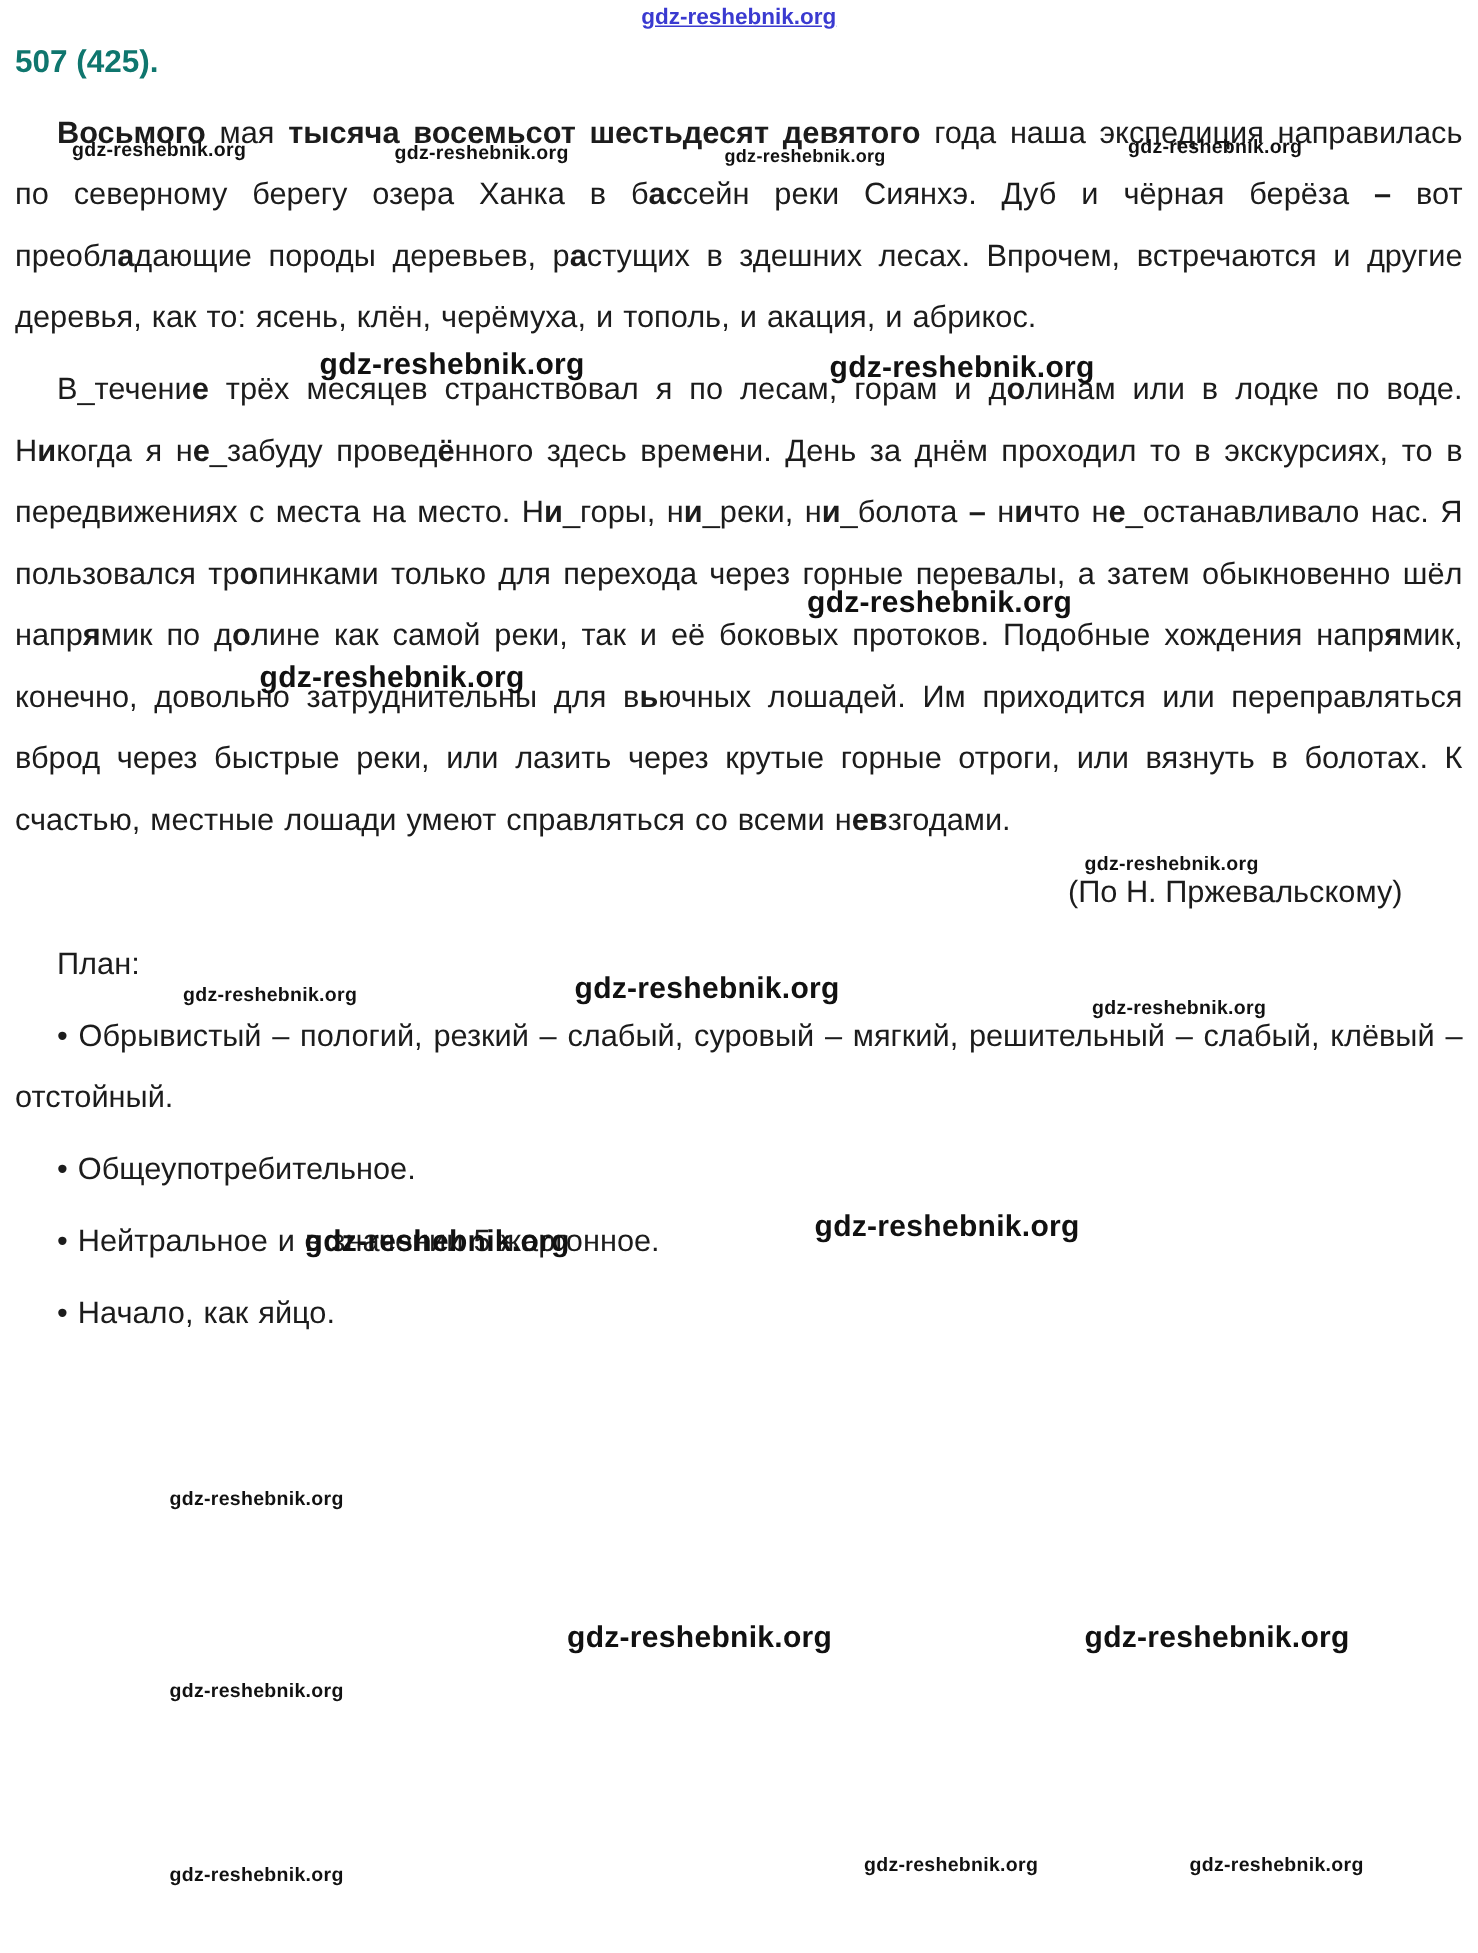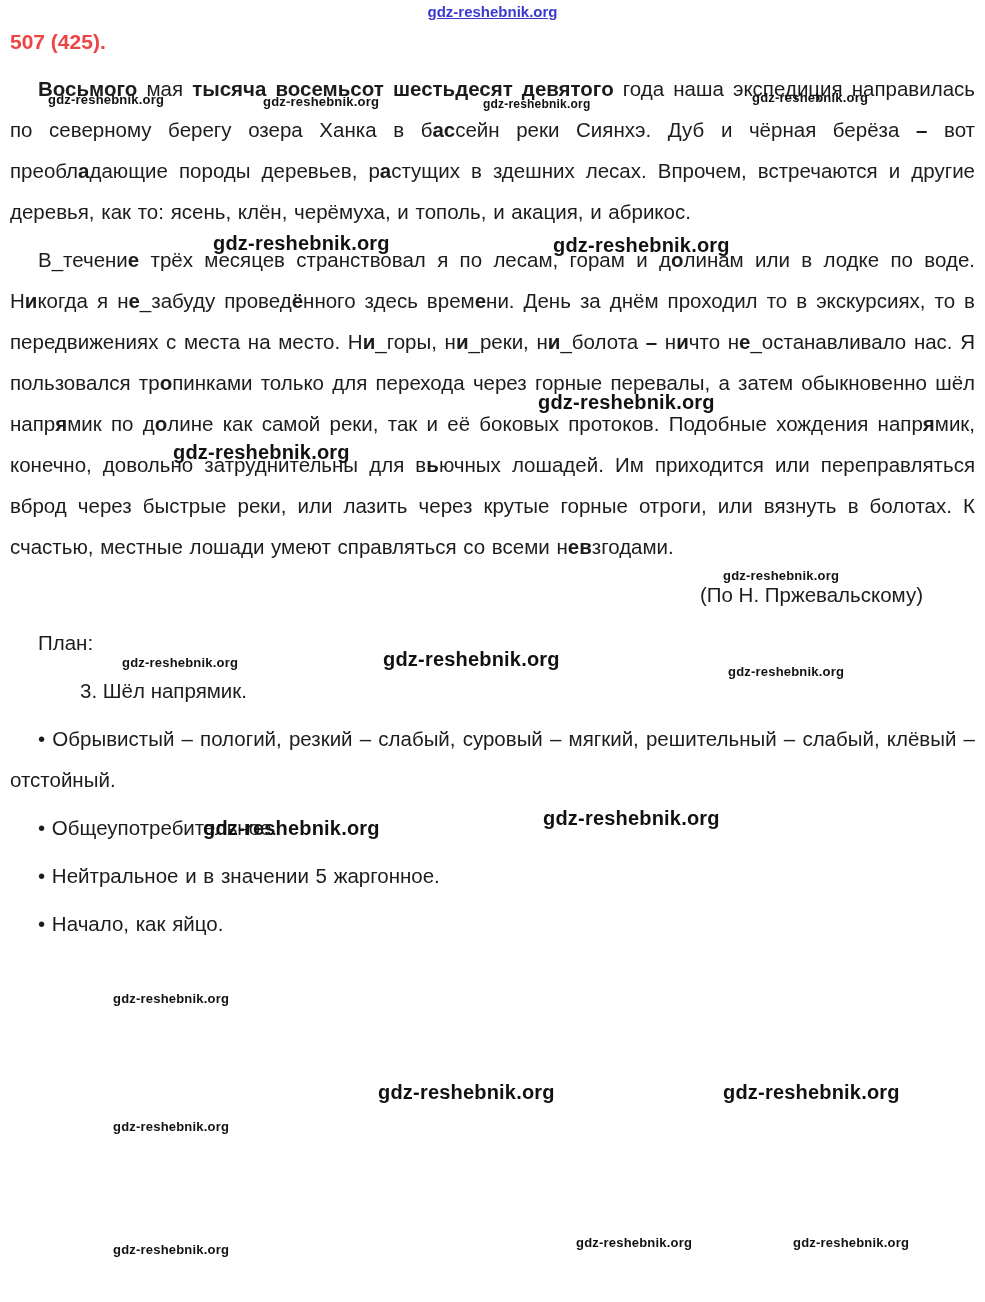--- a/index.html
+++ b/index.html
@@ -8,30 +8,30 @@
     font-family:"Liberation Sans","DejaVu Sans",sans-serif;
     color:#1c1c1c;
   }
   .page{position:relative;width:965px;margin:0 auto;padding:0 0;}
   .top-link{
     position:absolute;top:3px;left:50%;transform:translateX(-50%);
     font-size:15px;font-weight:bold;color:#3a3ad0;text-decoration:underline;
     white-space:nowrap;z-index:3;cursor:pointer;
   }
   .title{
-    margin:30px 0 14px 0;font-size:21px;font-weight:bold;color:#ef4444;
+    margin:30px 0 14px 0;font-size:21px;font-weight:bold;color:#0f766e;
   }
   .para{
     font-size:20.5px;line-height:41px;margin:0 0 7px 0;word-spacing:1px;
   }
   .justify{text-align:justify;}
   .indent{text-indent:28px;}
   .para b{font-weight:bold;margin-top:16px;}
   .attribution{
-    font-size:20.5px;line-height:41px;text-align:right;margin:2px 52px 7px 0;
+    font-size:20.5px;line-height:41px;text-align:right;margin:2px 40px 7px 0;
   }
   .plan-list{
     list-style:none;margin:0 0 7px 0;padding:0 0 0 70px;
     font-size:20.5px;line-height:41px;
   }
   .plan-list li{margin:0;}
   .wm-layer{position:absolute;inset:0;pointer-events:none;z-index:2;}
   .wm{
     position:absolute;font-weight:bold;color:#111;white-space:nowrap;
     letter-spacing:0.2px;
@@ -49,21 +49,20 @@
   <p class="para justify indent"><b>Восьмого</b> мая <b>тысяча восемьсот шестьдесят девятого</b> года наша экспедиция направилась по северному берегу озера Ханка в б<b>ас</b>сейн реки Сиянхэ. Дуб и чёрная берёза <b>–</b> вот преобл<b>а</b>дающие породы деревьев, р<b>а</b>стущих в здешних лесах. Впрочем, встречаются и другие деревья, как то: ясень, клён, черёмуха, и тополь, и акация, и абрикос.</p>
 
   <p class="para justify indent">В_течени<b>е</b> трёх месяцев странствовал я по лесам, горам и д<b>о</b>линам или в лодке по воде. Н<b>и</b>когда я н<b>е</b>_забуду провед<b>ё</b>нного здесь врем<b>е</b>ни. День за днём проходил то в экскурсиях, то в передвижениях с места на место. Н<b>и</b>_горы, н<b>и</b>_реки, н<b>и</b>_болота <b>–</b> н<b>и</b>что н<b>е</b>_останавливало нас. Я пользовался тр<b>о</b>пинками только для перехода через горные перевалы, а затем обыкновенно шёл напр<b>я</b>мик по д<b>о</b>лине как самой реки, так и её боковых протоков. Подобные хождения напр<b>я</b>мик, конечно, довольно затруднительны для в<b>ь</b>ючных лошадей. Им приходится или переправляться вброд через быстрые реки, или лазить через крутые горные отроги, или вязнуть в болотах. К счастью, местные лошади умеют справляться со всеми н<b>ев</b>згодами.</p>
 
   <p class="attribution">(По Н. Пржевальскому)</p>
 
 
   <p class="para indent">План:</p>
 
   <ul class="plan-list">
-    <li>3. Шёл напрямик.</li>
   </ul>
 
 
   <p class="para justify indent">• Обрывистый – пологий, резкий – слабый, суровый – мягкий, решительный – слабый, клёвый – отстойный.</p>
   <p class="para indent">• Общеупотребительное.</p>
   <p class="para indent">• Нейтральное и в значении 5 жаргонное.</p>
   <p class="para indent">• Начало, как яйцо.</p>
 
 </div>
 

